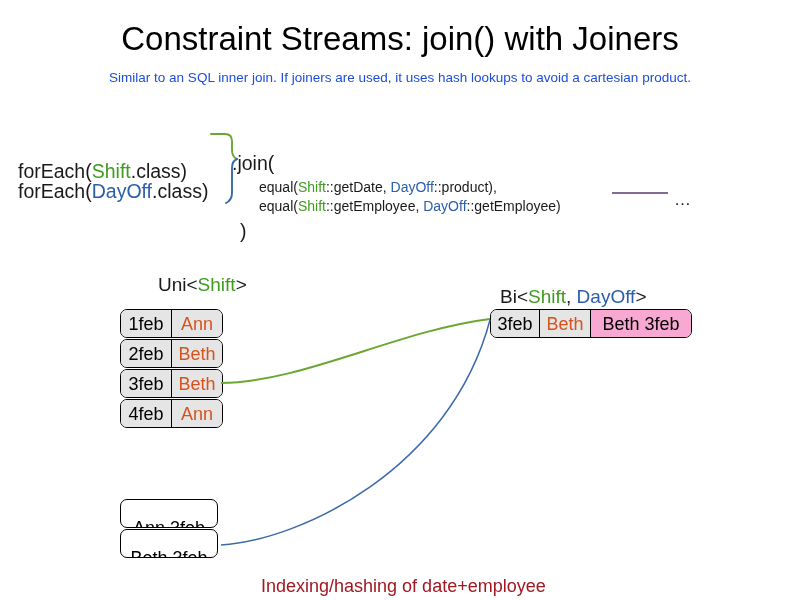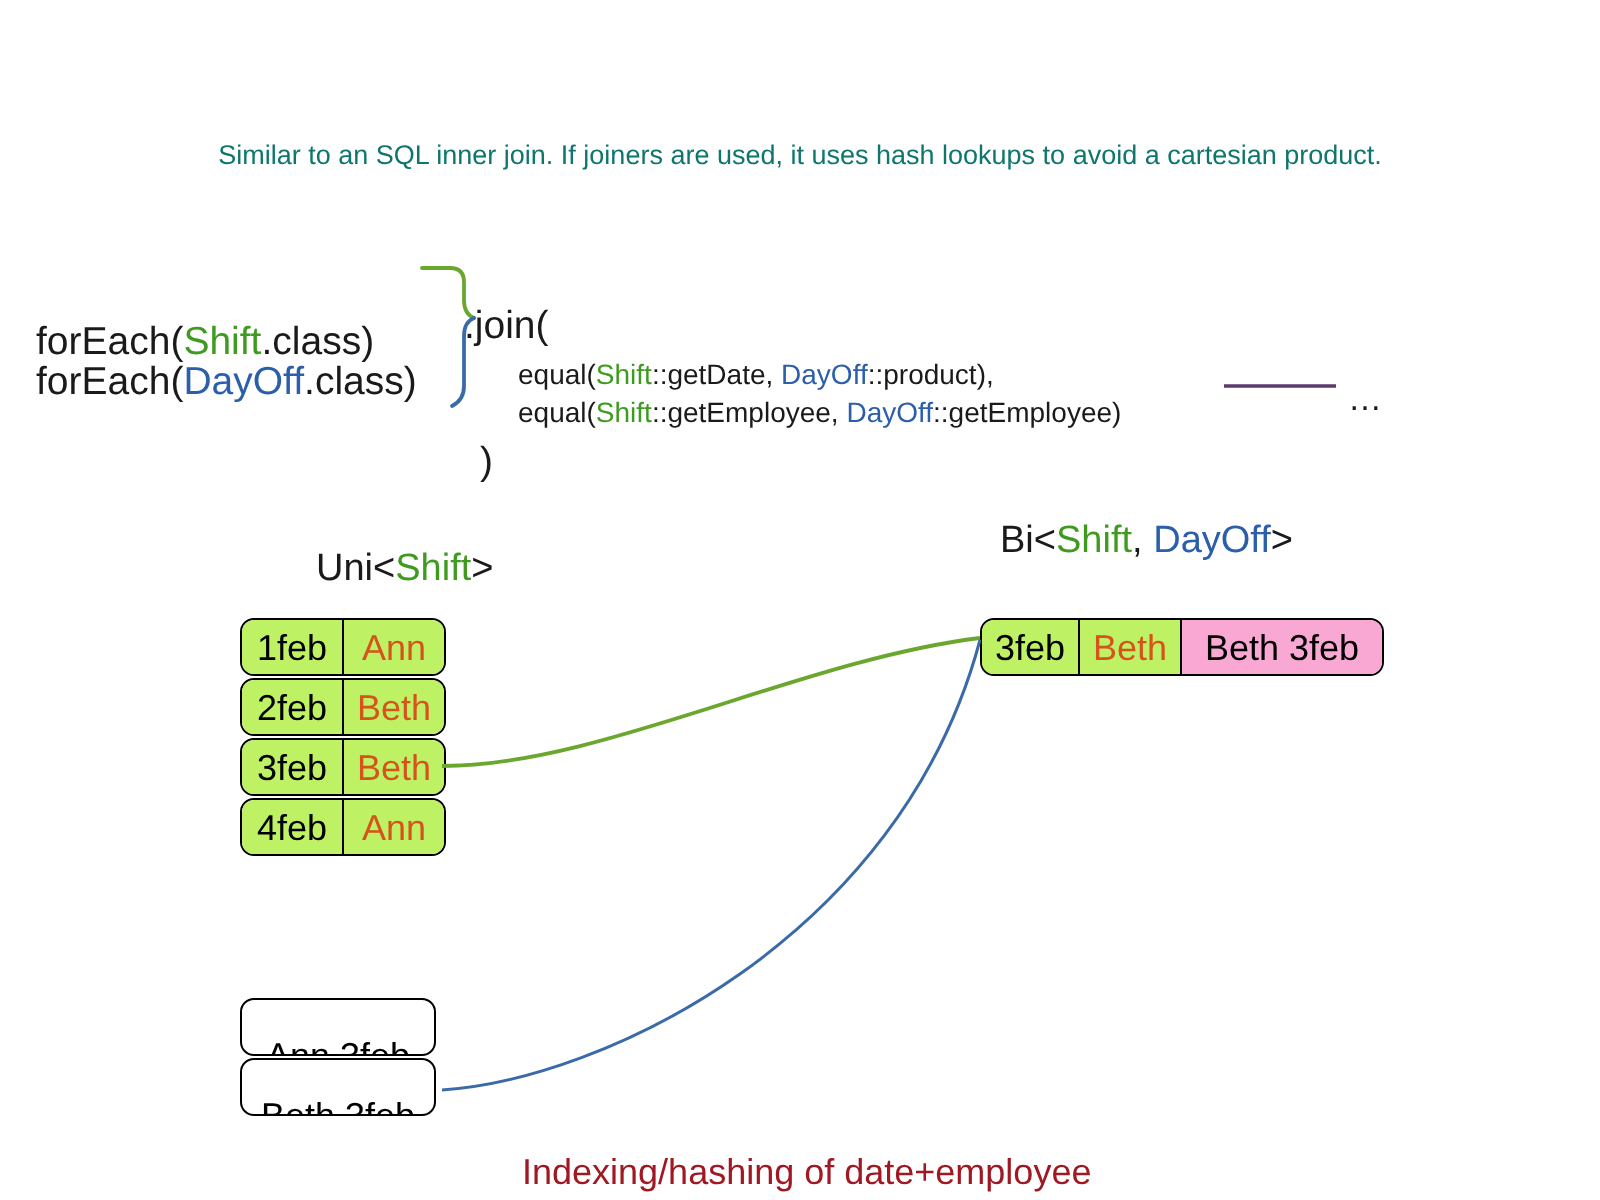--- a/index.html
+++ b/index.html
@@ -35,21 +35,21 @@
     color: #000000;
     white-space: nowrap;
   }
   #page-subtitle {
     position: absolute;
     left: 0;
     top: 70px;
     width: 800px;
     text-align: center;
     font-size: 13.5px;
-    color: #0f766e;
+    color: #1d4ed8;
     white-space: nowrap;
   }
 
   
   .code-line {
     position: absolute;
     font-size: 19.5px;
     color: #1a1a1a;
     white-space: pre;
   }
@@ -81,21 +81,21 @@
 
   
   .stream-header {
     position: absolute;
     font-size: 19px;
     color: #1a1a1a;
     white-space: pre;
   }
   #uni-shift-header  { left: 118px; top: 274px; margin-left: 40px; }
   #uni-dayoff-header { left: 108px; top: 464px; }
-  #bi-header         { left: 500px; top: 260px; }
+  #bi-header         { left: 500px; top: 286px; }
 
   
   .fact-row {
     position: absolute;
     display: flex;
     align-items: stretch;
     border: 1.6px solid #000000;
     border-radius: 7px;
     overflow: hidden;
     box-sizing: border-box;
@@ -107,21 +107,21 @@
     justify-content: center;
     box-sizing: border-box;
     font-size: 18px;
     line-height: 1;
     padding: 0 5px;
     white-space: nowrap;
   }
   .cell + .cell {
     border-left: 1.6px solid #000000;
   }
-  .cell.green  { background: #bef264; }
+  .cell.green  { background: #e5e5e5; }
   .cell.blue   { background: #f9a8d4; }
   .cell.date   { color: #000000; }
   .cell.name   { color: #d6531c; }
   .cell.plain  { color: #000000; }
 
   
   #shift-row-0 { left: 120px; top: 309px; }
   #shift-row-1 { left: 120px; top: 339px; }
   #shift-row-2 { left: 120px; top: 369px; }
   #shift-row-3 { left: 120px; top: 399px; }
@@ -158,20 +158,21 @@
     width: 800px;
     height: 600px;
     pointer-events: none;
   }
 </style>
 </head>
 <body>
 
 <div class="slide">
 
+  <div id="page-title">Constraint Streams: join() with Joiners</div>
   <div id="page-subtitle">Similar to an SQL inner join. If joiners are used, it uses hash lookups to avoid a cartesian product.</div>
 
   <div class="code-line" id="foreach-shift-line"><span>forEach(</span><span class="tok-shift">Shift</span><span>.class)</span></div>
 
   <div class="code-line" id="foreach-dayoff-line"><span>forEach(</span><span class="tok-dayoff">DayOff</span><span>.class)</span></div>
 
   <div class="code-line" id="join-open-line">.join(</div>
 
   <div class="code-sub-line" id="equal-date-line"><span>equal(</span><span class="tok-shift">Shift</span><span>::getDate, </span><span class="tok-dayoff">DayOff</span><span>::product),</span></div>
 

